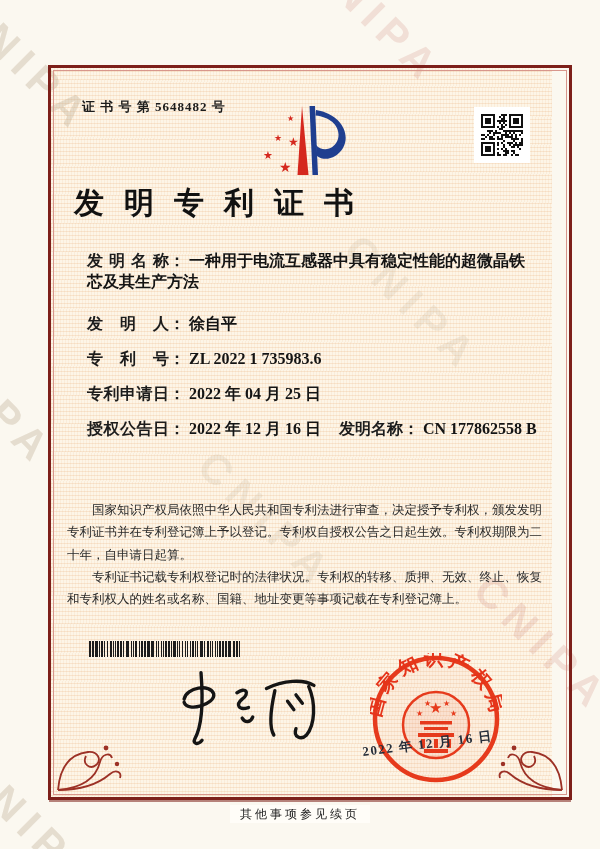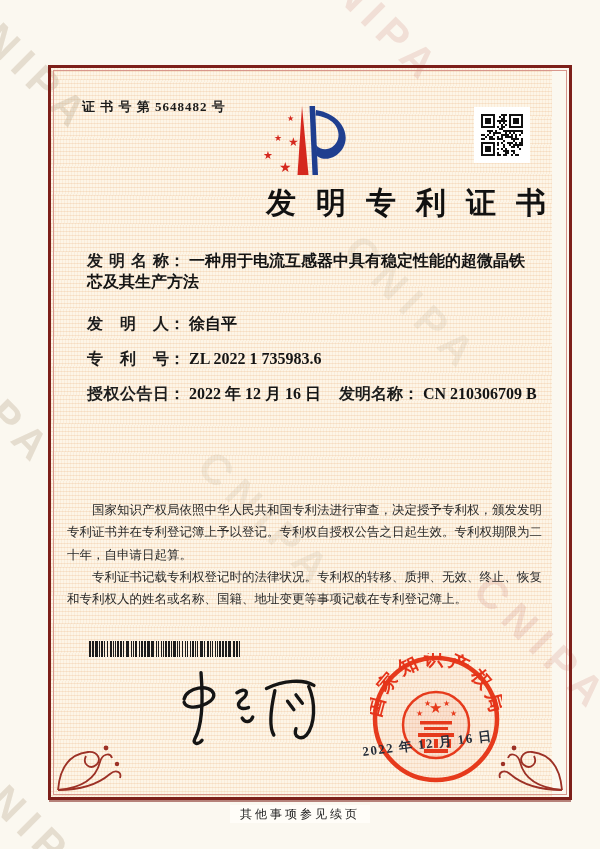--- a/index.html
+++ b/index.html
@@ -31,21 +31,21 @@
     box-shadow:0 3px 0 -1px rgba(125,32,26,0.55);
   }
   .frame-inner{
     position:absolute;left:2px;top:2px;right:2px;bottom:2px;
     border:1px solid #d8968c;
   }
   .cert-no{position:absolute;left:28px;top:27px;font-size:13px;font-weight:bold;letter-spacing:1px;}
   .logo{position:absolute;left:203px;top:33px;}
   .qr-box{position:absolute;left:420px;top:36px;width:56px;height:56px;background:#fff;display:flex;align-items:center;justify-content:center;}
   .title{
-    position:absolute;left:0;top:112px;width:100%;text-align:right;
+    position:absolute;left:0;top:112px;width:100%;text-align:left;
     font-size:30px;font-weight:bold;letter-spacing:20px;text-indent:20px;color:#111;
   }
   .fields{position:absolute;left:33px;top:179px;width:452px;}
   .frow{margin-bottom:14px;line-height:21px;font-size:16px;}
   .frow.gap{margin-bottom:21px;}
   .flabel{
     display:inline-block;width:82px;font-weight:bold;vertical-align:top;
     text-align:justify;text-align-last:justify;
   }
   .fcolon{font-weight:bold;}
@@ -249,26 +249,30 @@
       </div>
       <div class="frow">
         <span class="flabel">发明人</span><span class="fcolon">：</span>
         <span class="fvalue">徐自平</span>
       </div>
       <div class="frow">
         <span class="flabel">专利号</span><span class="fcolon">：</span>
         <span class="fvalue">ZL 2022 1 735983.6</span>
       </div>
       <div class="frow">
+        <span class="flabel">专利申请日</span><span class="fcolon">：</span>
+        <span class="fvalue">2022 年 04 月 25 日</span>
+      </div>
+      <div class="frow">
         <span class="grant-col first">
           <span class="flabel">授权公告日</span><span class="fcolon">：</span>
           <span class="fvalue">2022 年 12 月 16 日</span>
         </span><span class="grant-col">
           <span class="fcolon" style="width:auto">发明名称</span><span class="fcolon">：</span>
-          <span class="fvalue">CN 210306709 B</span>
+          <span class="fvalue">CN 177862558 B</span>
         </span>
       </div>
     </div>
 
     <div class="paras">
       <p>国家知识产权局依照中华人民共和国专利法进行审查，决定授予专利权，颁发发明专利证书并在专利登记簿上予以登记。专利权自授权公告之日起生效。专利权期限为二十年，自申请日起算。</p>
       <p>专利证书记载专利权登记时的法律状况。专利权的转移、质押、无效、终止、恢复和专利权人的姓名或名称、国籍、地址变更等事项记载在专利登记簿上。</p>
     </div>
 
     <div class="barcode" id="barcode"><span style="display: inline-block; height: 100%; width: 2px; background: rgb(28, 28, 28); margin-right: 1px; vertical-align: top;"></span><span style="display: inline-block; height: 100%; width: 2px; background: rgb(28, 28, 28); margin-right: 1px; vertical-align: top;"></span><span style="display: inline-block; height: 100%; width: 3px; background: rgb(28, 28, 28); margin-right: 1px; vertical-align: top;"></span><span style="display: inline-block; height: 100%; width: 1px; background: rgb(28, 28, 28); margin-right: 1px; vertical-align: top;"></span><span style="display: inline-block; height: 100%; width: 2px; background: rgb(28, 28, 28); margin-right: 1px; vertical-align: top;"></span><span style="display: inline-block; height: 100%; width: 1px; background: rgb(28, 28, 28); margin-right: 2px; vertical-align: top;"></span><span style="display: inline-block; height: 100%; width: 1px; background: rgb(28, 28, 28); margin-right: 2px; vertical-align: top;"></span><span style="display: inline-block; height: 100%; width: 2px; background: rgb(28, 28, 28); margin-right: 1px; vertical-align: top;"></span><span style="display: inline-block; height: 100%; width: 1px; background: rgb(28, 28, 28); margin-right: 1px; vertical-align: top;"></span><span style="display: inline-block; height: 100%; width: 1px; background: rgb(28, 28, 28); margin-right: 1px; vertical-align: top;"></span><span style="display: inline-block; height: 100%; width: 2px; background: rgb(28, 28, 28); margin-right: 1px; vertical-align: top;"></span><span style="display: inline-block; height: 100%; width: 2px; background: rgb(28, 28, 28); margin-right: 1px; vertical-align: top;"></span><span style="display: inline-block; height: 100%; width: 1px; background: rgb(28, 28, 28); margin-right: 2px; vertical-align: top;"></span><span style="display: inline-block; height: 100%; width: 3px; background: rgb(28, 28, 28); margin-right: 2px; vertical-align: top;"></span><span style="display: inline-block; height: 100%; width: 1px; background: rgb(28, 28, 28); margin-right: 1px; vertical-align: top;"></span><span style="display: inline-block; height: 100%; width: 1px; background: rgb(28, 28, 28); margin-right: 1px; vertical-align: top;"></span><span style="display: inline-block; height: 100%; width: 2px; background: rgb(28, 28, 28); margin-right: 2px; vertical-align: top;"></span><span style="display: inline-block; height: 100%; width: 1px; background: rgb(28, 28, 28); margin-right: 1px; vertical-align: top;"></span><span style="display: inline-block; height: 100%; width: 2px; background: rgb(28, 28, 28); margin-right: 1px; vertical-align: top;"></span><span style="display: inline-block; height: 100%; width: 2px; background: rgb(28, 28, 28); margin-right: 1px; vertical-align: top;"></span><span style="display: inline-block; height: 100%; width: 3px; background: rgb(28, 28, 28); margin-right: 1px; vertical-align: top;"></span><span style="display: inline-block; height: 100%; width: 3px; background: rgb(28, 28, 28); margin-right: 2px; vertical-align: top;"></span><span style="display: inline-block; height: 100%; width: 1px; background: rgb(28, 28, 28); margin-right: 1px; vertical-align: top;"></span><span style="display: inline-block; height: 100%; width: 1px; background: rgb(28, 28, 28); margin-right: 2px; vertical-align: top;"></span><span style="display: inline-block; height: 100%; width: 1px; background: rgb(28, 28, 28); margin-right: 1px; vertical-align: top;"></span><span style="display: inline-block; height: 100%; width: 1px; background: rgb(28, 28, 28); margin-right: 1px; vertical-align: top;"></span><span style="display: inline-block; height: 100%; width: 2px; background: rgb(28, 28, 28); margin-right: 1px; vertical-align: top;"></span><span style="display: inline-block; height: 100%; width: 2px; background: rgb(28, 28, 28); margin-right: 1px; vertical-align: top;"></span><span style="display: inline-block; height: 100%; width: 1px; background: rgb(28, 28, 28); margin-right: 1px; vertical-align: top;"></span><span style="display: inline-block; height: 100%; width: 3px; background: rgb(28, 28, 28); margin-right: 1px; vertical-align: top;"></span><span style="display: inline-block; height: 100%; width: 1px; background: rgb(28, 28, 28); margin-right: 1px; vertical-align: top;"></span><span style="display: inline-block; height: 100%; width: 1px; background: rgb(28, 28, 28); margin-right: 2px; vertical-align: top;"></span><span style="display: inline-block; height: 100%; width: 1px; background: rgb(28, 28, 28); margin-right: 2px; vertical-align: top;"></span><span style="display: inline-block; height: 100%; width: 1px; background: rgb(28, 28, 28); margin-right: 1px; vertical-align: top;"></span><span style="display: inline-block; height: 100%; width: 1px; background: rgb(28, 28, 28); margin-right: 2px; vertical-align: top;"></span><span style="display: inline-block; height: 100%; width: 1px; background: rgb(28, 28, 28); margin-right: 1px; vertical-align: top;"></span><span style="display: inline-block; height: 100%; width: 2px; background: rgb(28, 28, 28); margin-right: 1px; vertical-align: top;"></span><span style="display: inline-block; height: 100%; width: 1px; background: rgb(28, 28, 28); margin-right: 1px; vertical-align: top;"></span><span style="display: inline-block; height: 100%; width: 1px; background: rgb(28, 28, 28); margin-right: 2px; vertical-align: top;"></span><span style="display: inline-block; height: 100%; width: 3px; background: rgb(28, 28, 28); margin-right: 1px; vertical-align: top;"></span><span style="display: inline-block; height: 100%; width: 1px; background: rgb(28, 28, 28); margin-right: 2px; vertical-align: top;"></span><span style="display: inline-block; height: 100%; width: 2px; background: rgb(28, 28, 28); margin-right: 1px; vertical-align: top;"></span><span style="display: inline-block; height: 100%; width: 1px; background: rgb(28, 28, 28); margin-right: 1px; vertical-align: top;"></span><span style="display: inline-block; height: 100%; width: 1px; background: rgb(28, 28, 28); margin-right: 2px; vertical-align: top;"></span><span style="display: inline-block; height: 100%; width: 1px; background: rgb(28, 28, 28); margin-right: 1px; vertical-align: top;"></span><span style="display: inline-block; height: 100%; width: 1px; background: rgb(28, 28, 28); margin-right: 1px; vertical-align: top;"></span><span style="display: inline-block; height: 100%; width: 2px; background: rgb(28, 28, 28); margin-right: 1px; vertical-align: top;"></span><span style="display: inline-block; height: 100%; width: 2px; background: rgb(28, 28, 28); margin-right: 1px; vertical-align: top;"></span><span style="display: inline-block; height: 100%; width: 2px; background: rgb(28, 28, 28); margin-right: 1px; vertical-align: top;"></span><span style="display: inline-block; height: 100%; width: 3px; background: rgb(28, 28, 28); margin-right: 2px; vertical-align: top;"></span><span style="display: inline-block; height: 100%; width: 2px; background: rgb(28, 28, 28); margin-right: 1px; vertical-align: top;"></span><span style="display: inline-block; height: 100%; width: 2px; background: rgb(28, 28, 28); margin-right: 1px; vertical-align: top;"></span><span style="display: inline-block; height: 100%; width: 1px; background: rgb(28, 28, 28); margin-right: 1px; vertical-align: top;"></span></div>

